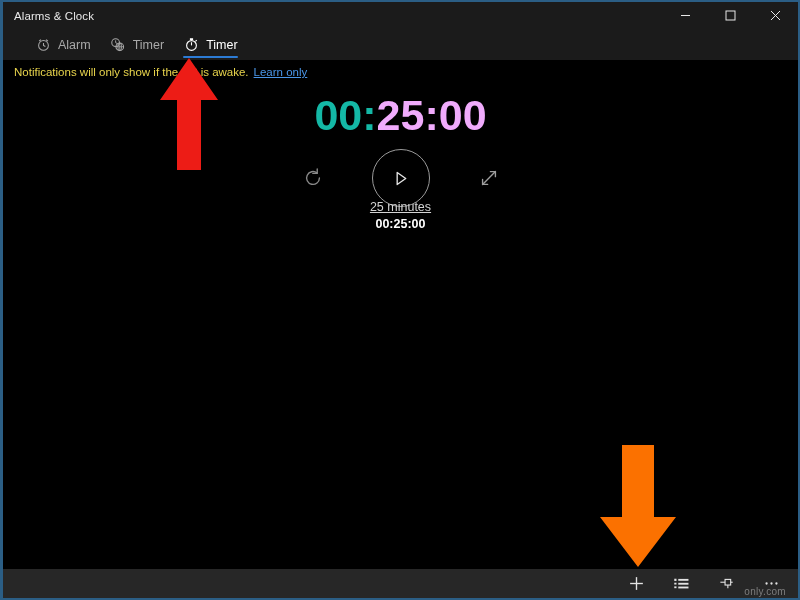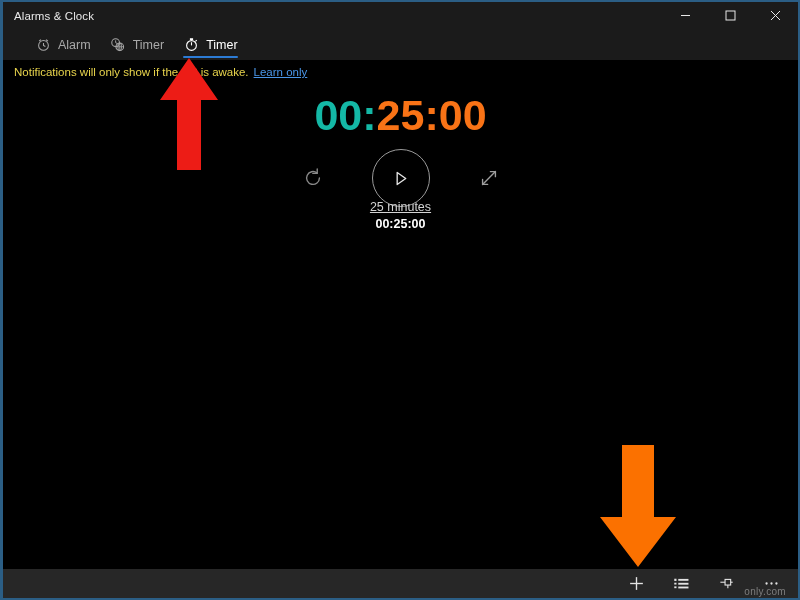--- a/index.html
+++ b/index.html
@@ -130,21 +130,21 @@
     left: 0;
     right: 0;
     text-align: center;
     font-size: 43px;
     font-weight: bold;
     letter-spacing: 0px;
     line-height: 52px;
     white-space: nowrap;
   }
   #digits-dim { color: #14b8a6; }
-  #digits-bright { color: #f97316; }
+  #digits-bright { color: #f0abfc; }
 
   #timer-controls {
     position: absolute;
     top: 60px;
     left: 0; right: 0;
     height: 68px;
     display: flex;
     align-items: center;
     justify-content: center;
   }

